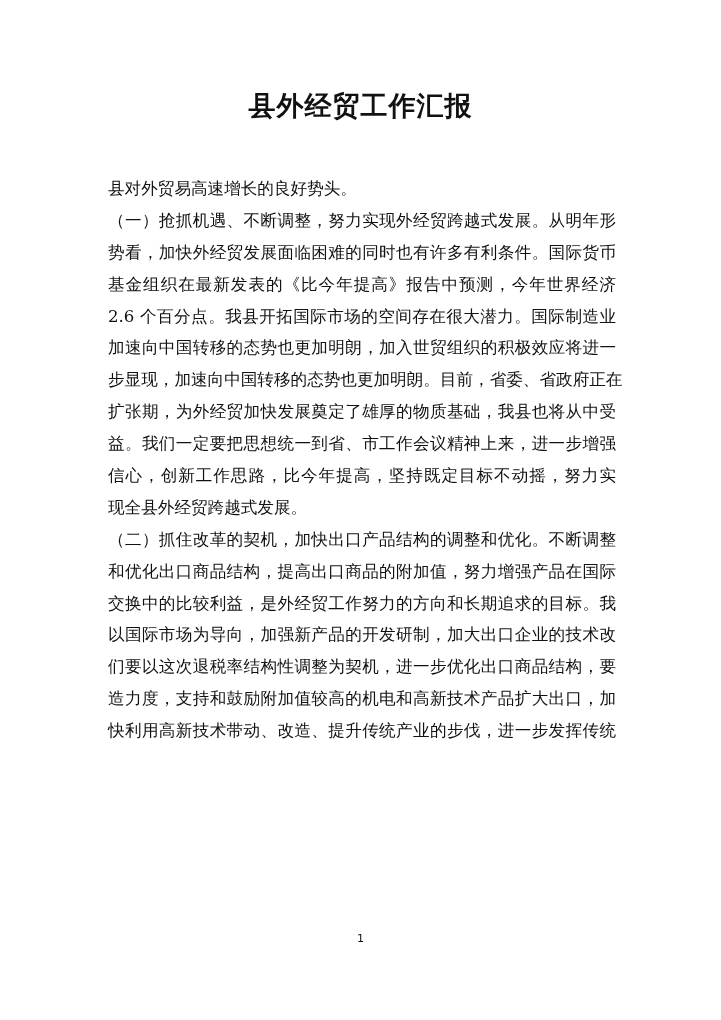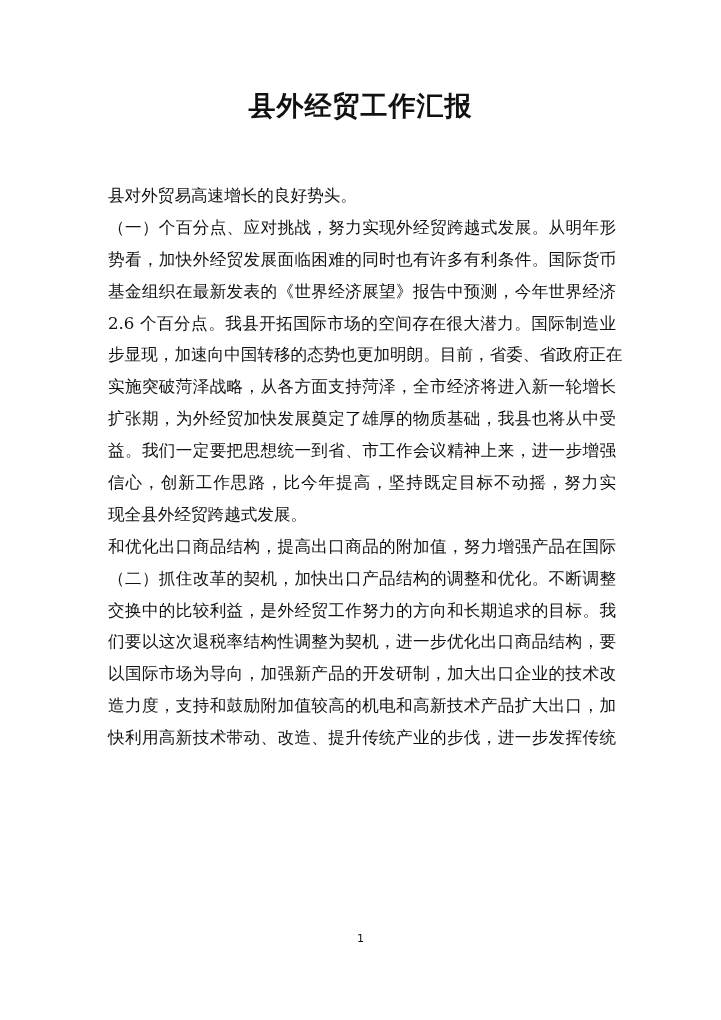--- a/index.html
+++ b/index.html
@@ -30,21 +30,21 @@
       text-align: center;
       font-size: 27px;
       font-weight: bold;
       letter-spacing: 1px;
       line-height: 36px;
       color: #111111;
     }
     .body-text {
       position: absolute;
       left: 108px;
-      top: 180px;
+      top: 173px;
       width: 508px;
     }
     .line {
       height: 31.9px;
       line-height: 31.9px;
       font-size: 16.6px;
       white-space: nowrap;
       text-align: justify;
       text-align-last: justify;
       color: #111111;
@@ -65,33 +65,33 @@
     }
   </style>
 </head>
 <body>
 
 <div class="page">
   <div class="title">县外经贸工作汇报</div>
 
   <div class="body-text">
     <div class="line last">县对外贸易高速增长的良好势头。</div>
-    <div class="line">（一）个百分点、应对挑战，努力实现外经贸跨越式发展。从明年形</div>
+    <div class="line">（一）抢抓机遇、不断调整，努力实现外经贸跨越式发展。从明年形</div>
     <div class="line">势看，加快外经贸发展面临困难的同时也有许多有利条件。国际货币</div>
-    <div class="line">基金组织在最新发表的《世界经济展望》报告中预测，今年世界经济</div>
+    <div class="line">基金组织在最新发表的《比今年提高》报告中预测，今年世界经济</div>
     <div class="line">2.6 个百分点。我县开拓国际市场的空间存在很大潜力。国际制造业</div>
+    <div class="line">加速向中国转移的态势也更加明朗，加入世贸组织的积极效应将进一</div>
     <div class="line">步显现，加速向中国转移的态势也更加明朗。目前，省委、省政府正在</div>
-    <div class="line">实施突破菏泽战略，从各方面支持菏泽，全市经济将进入新一轮增长</div>
     <div class="line">扩张期，为外经贸加快发展奠定了雄厚的物质基础，我县也将从中受</div>
     <div class="line">益。我们一定要把思想统一到省、市工作会议精神上来，进一步增强</div>
     <div class="line">信心，创新工作思路，比今年提高，坚持既定目标不动摇，努力实</div>
     <div class="line last">现全县外经贸跨越式发展。</div>
+    <div class="line">（二）抓住改革的契机，加快出口产品结构的调整和优化。不断调整</div>
     <div class="line">和优化出口商品结构，提高出口商品的附加值，努力增强产品在国际</div>
-    <div class="line">（二）抓住改革的契机，加快出口产品结构的调整和优化。不断调整</div>
     <div class="line">交换中的比较利益，是外经贸工作努力的方向和长期追求的目标。我</div>
+    <div class="line">以国际市场为导向，加强新产品的开发研制，加大出口企业的技术改</div>
     <div class="line">们要以这次退税率结构性调整为契机，进一步优化出口商品结构，要</div>
-    <div class="line">以国际市场为导向，加强新产品的开发研制，加大出口企业的技术改</div>
     <div class="line">造力度，支持和鼓励附加值较高的机电和高新技术产品扩大出口，加</div>
     <div class="line">快利用高新技术带动、改造、提升传统产业的步伐，进一步发挥传统</div>
   </div>
 
   <div class="page-number">1</div>
 </div>
 
 </body></html>

